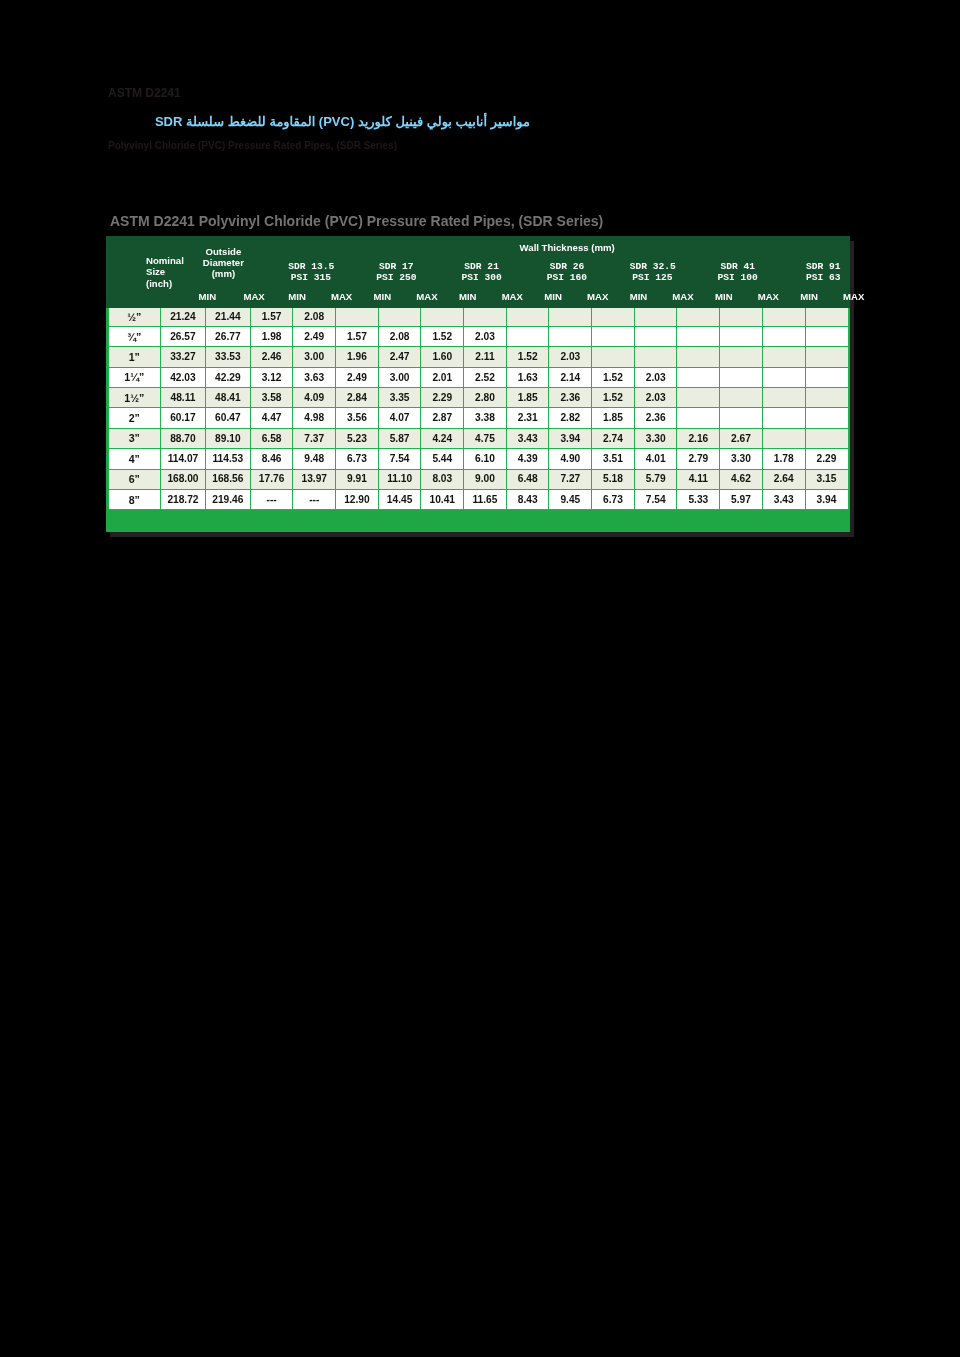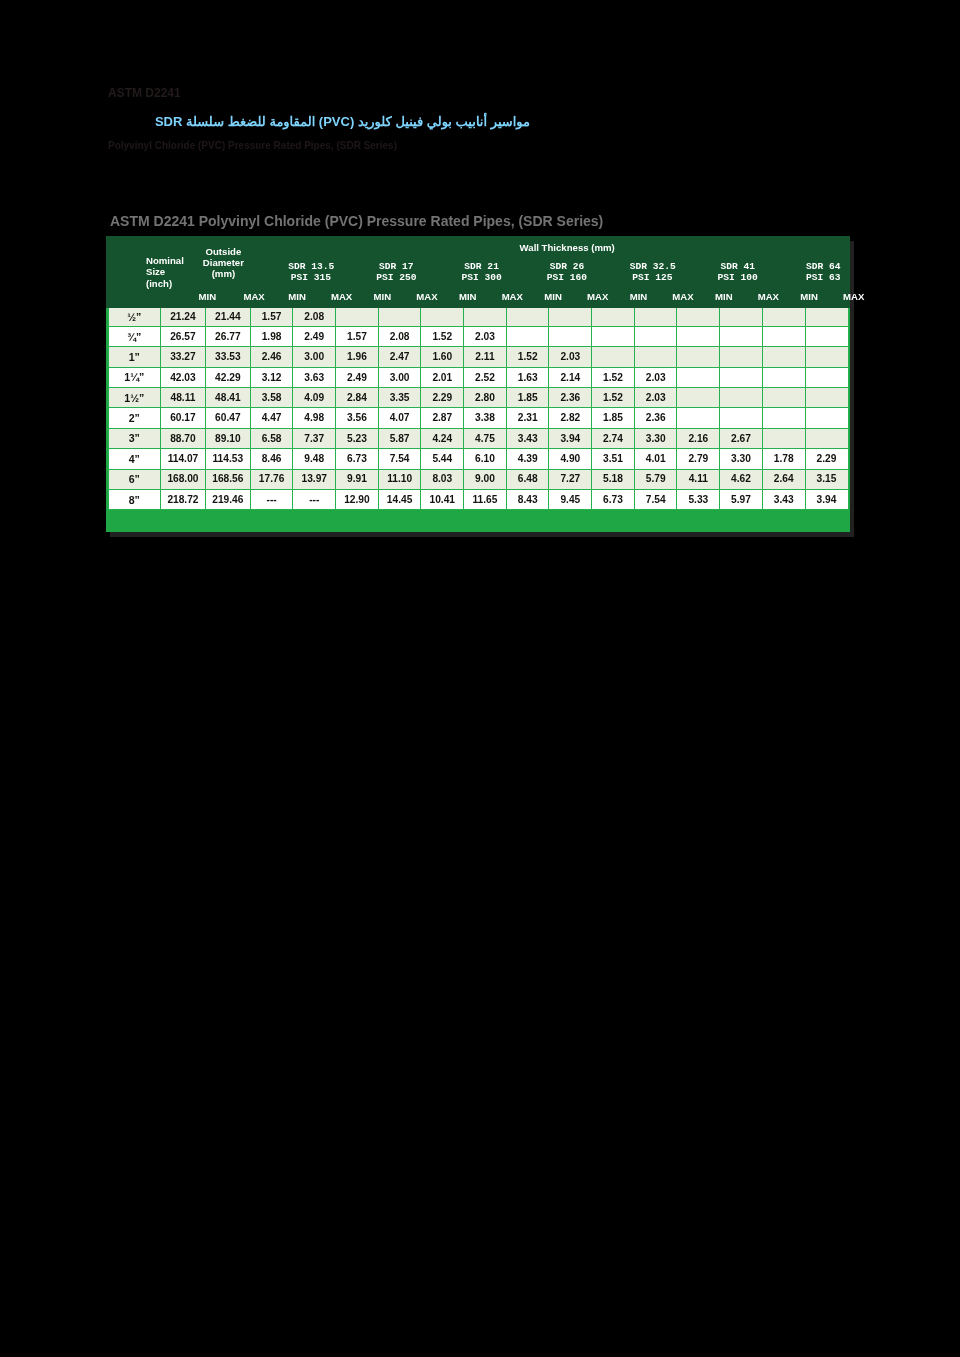--- a/index.html
+++ b/index.html
@@ -177,21 +177,21 @@
         </th>
         <th class="sdr" colspan="2">
           <div>SDR 32.5</div>
           <div>PSI 125</div>
         </th>
         <th class="sdr" colspan="2">
           <div>SDR  41</div>
           <div>PSI 100</div>
         </th>
         <th class="sdr" colspan="2">
-          <div>SDR  64</div>
+          <div>SDR  91</div>
           <div>PSI 63</div>
         </th>
       </tr>
       <tr>
         <th class="mm">MIN</th>
         <th class="mm">MAX</th>
         <th class="mm">MIN</th>
         <th class="mm">MAX</th>
         <th class="mm">MIN</th>
         <th class="mm">MAX</th>

